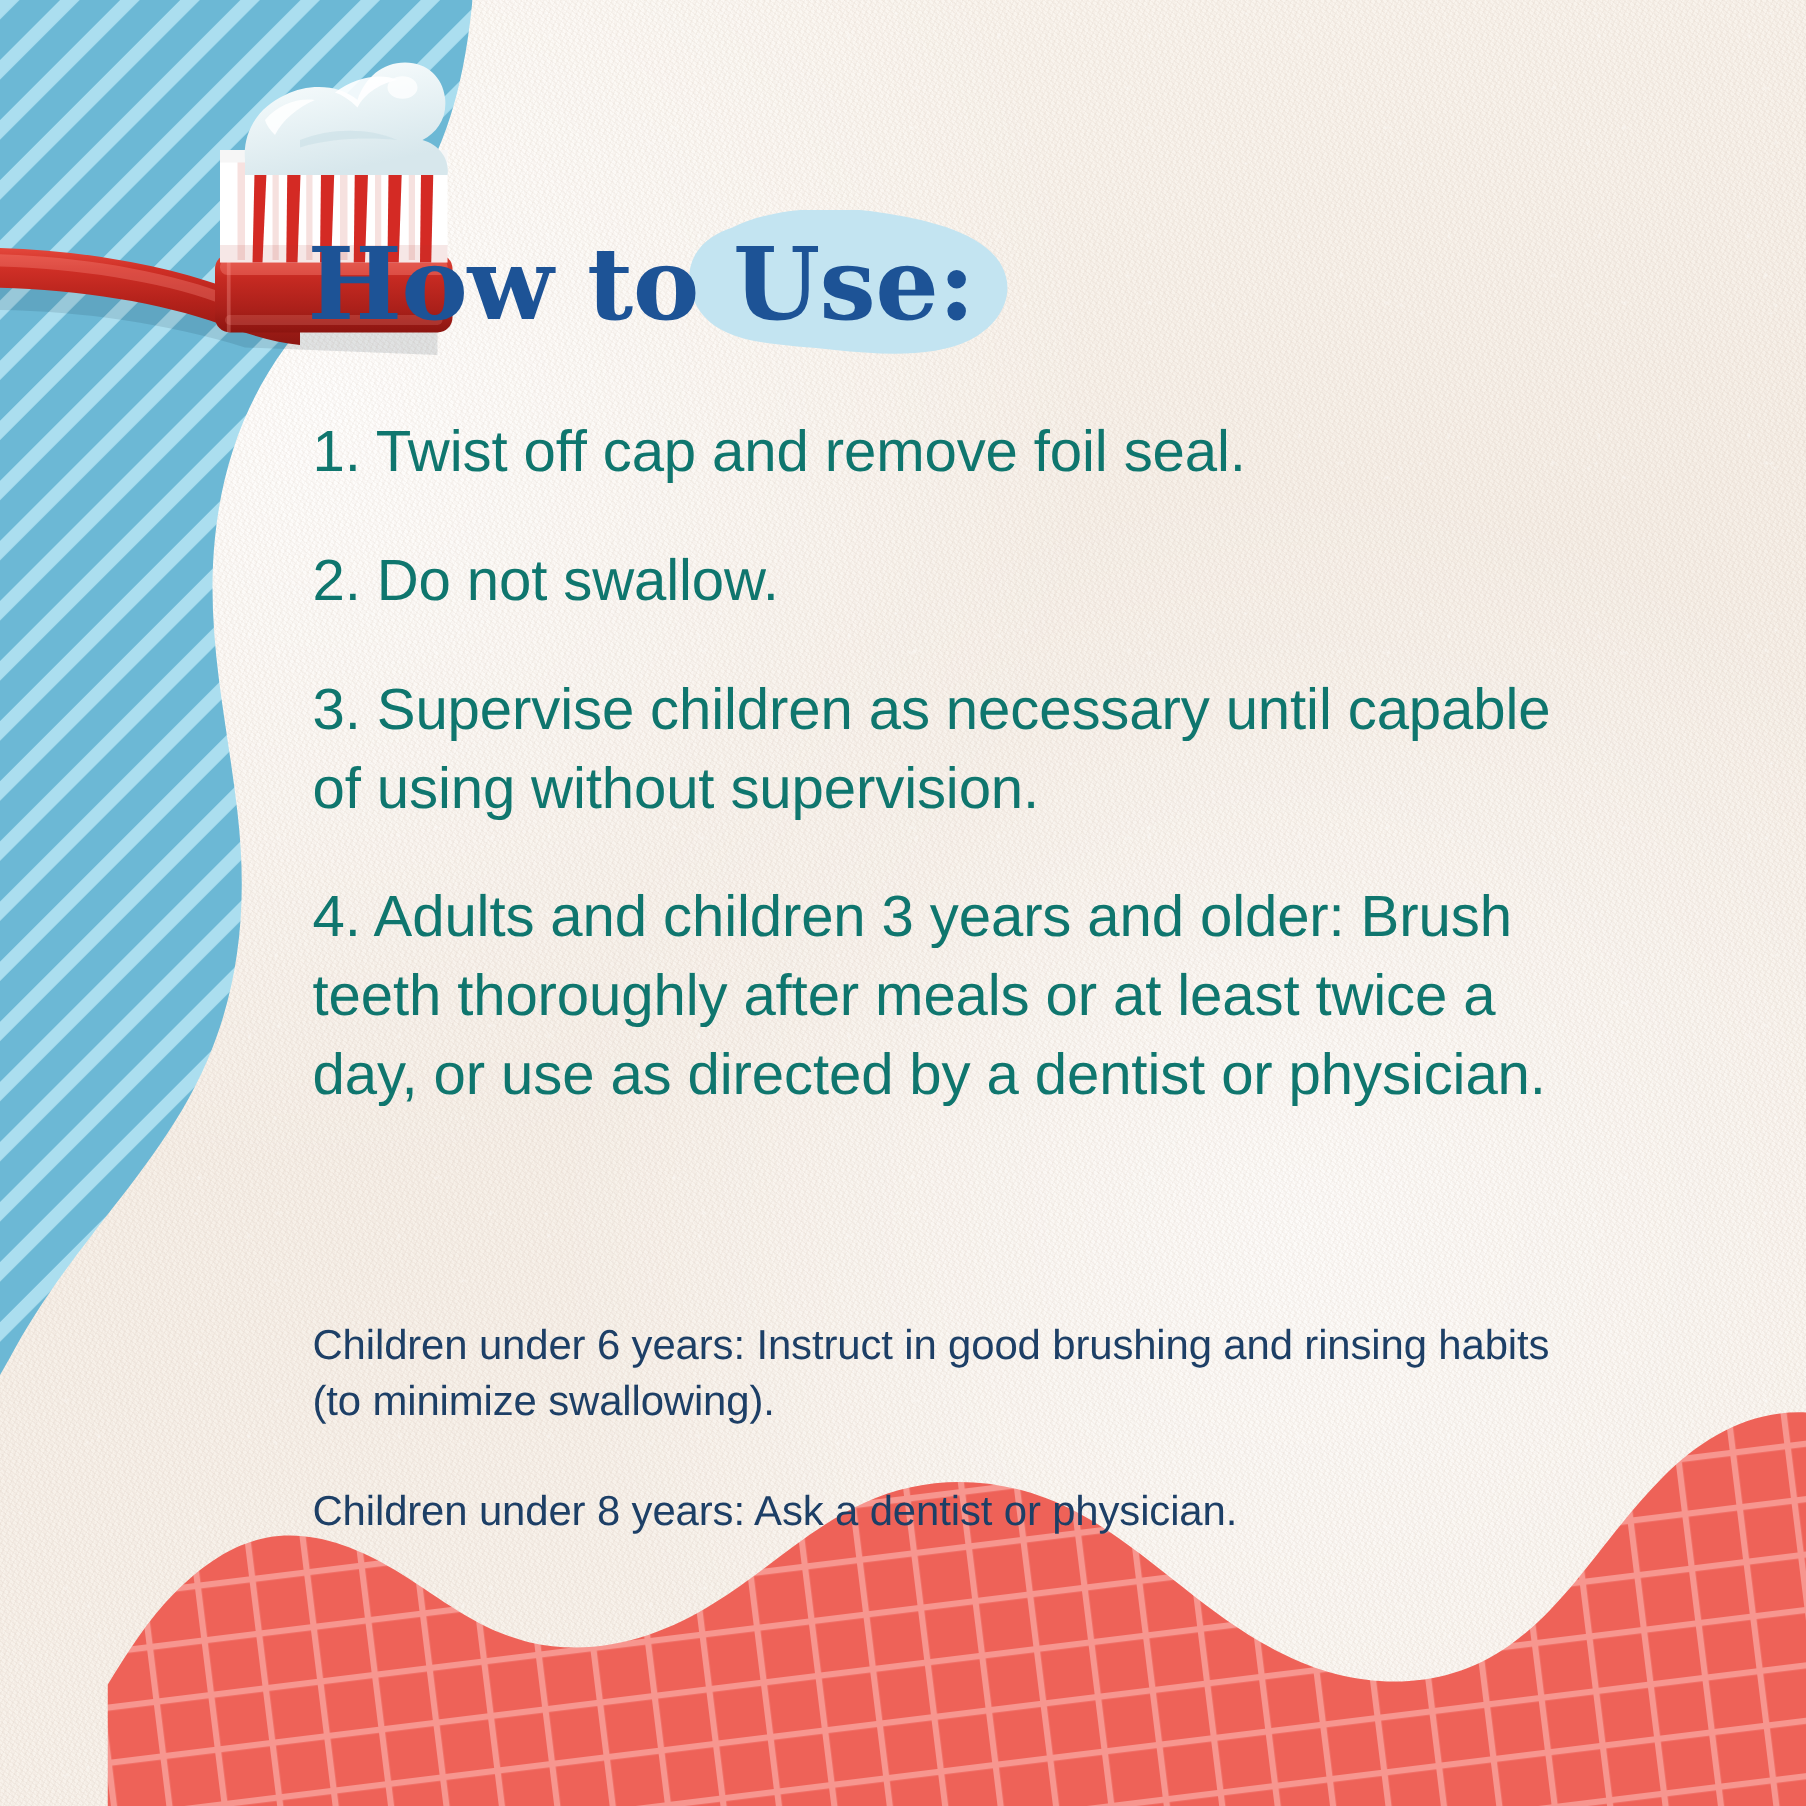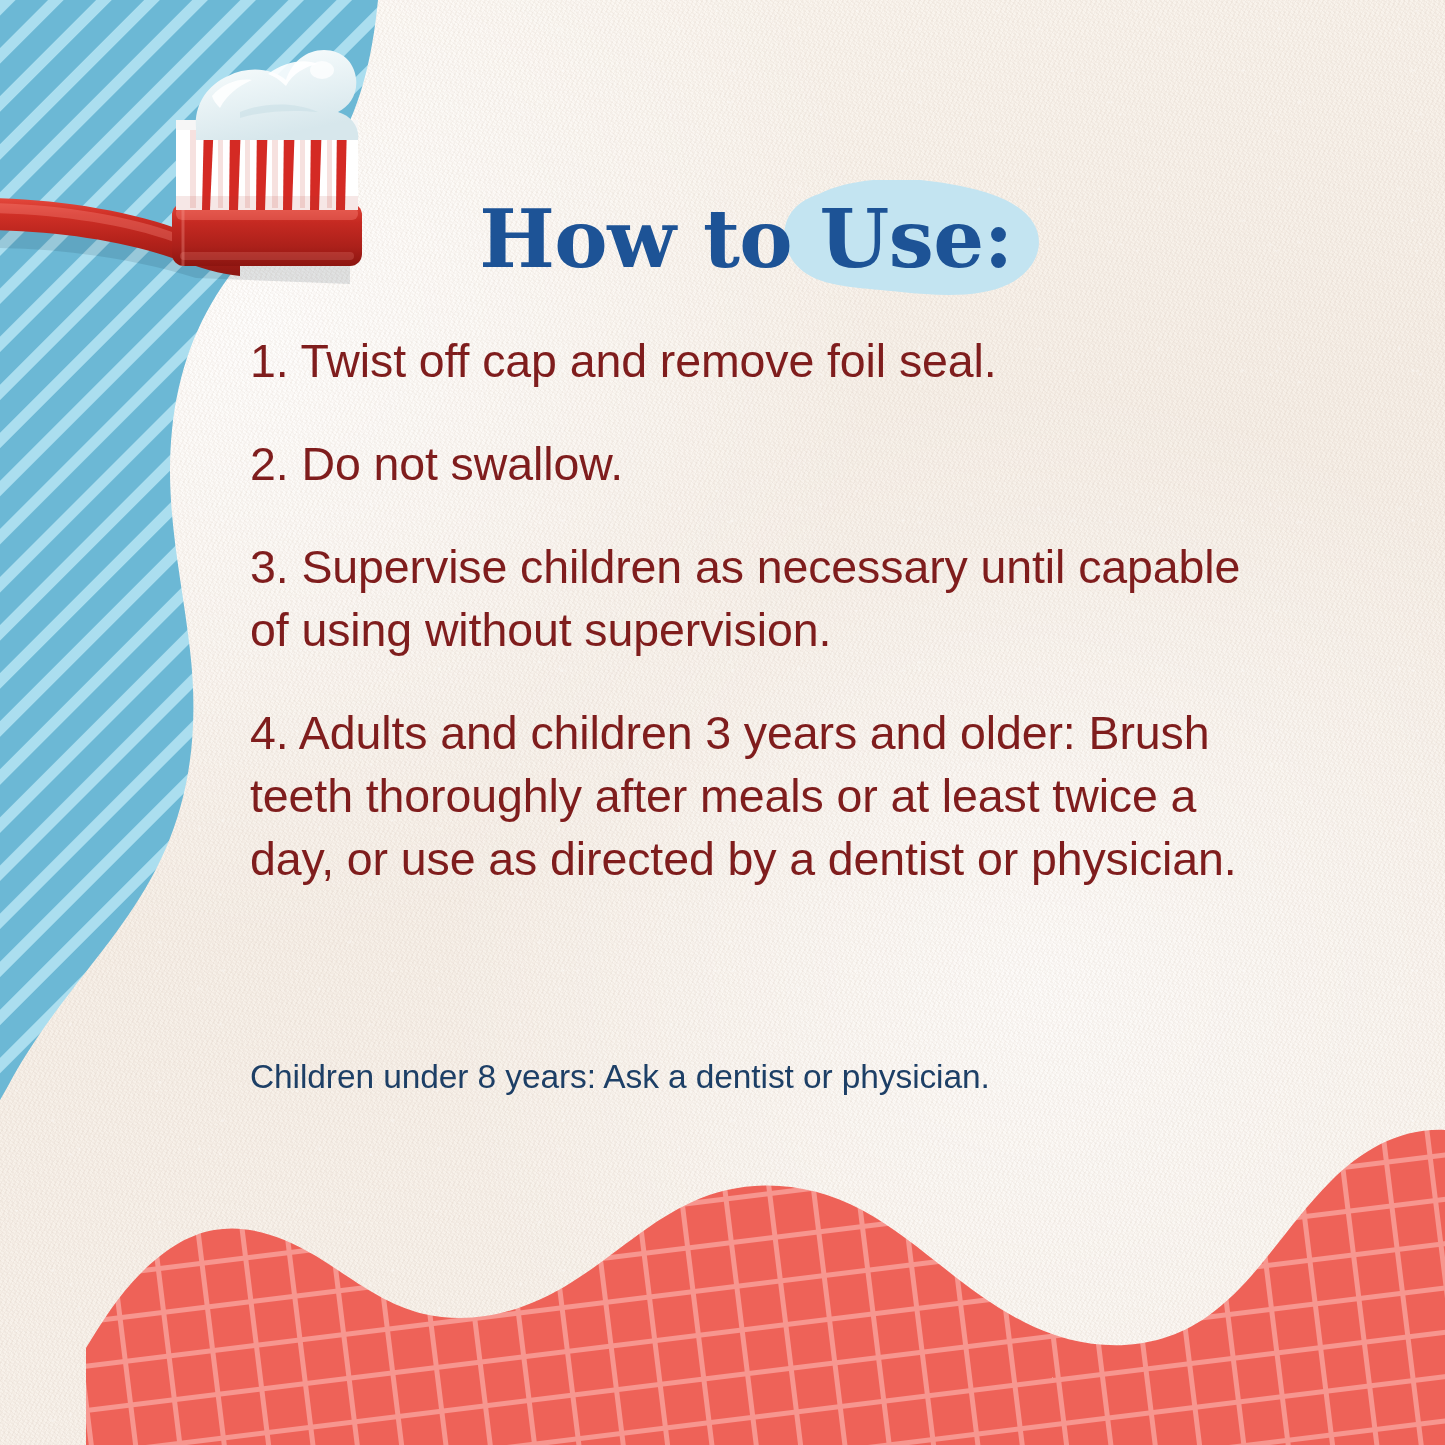--- a/index.html
+++ b/index.html
@@ -61,24 +61,23 @@
   .content {
     position: absolute;
     left: 246px;
     top: 0;
     width: 1000px;
     height: 1445px;
   }
   .title-wrap {
     position: absolute;
     left: 0;
-    top: 184px;
+    top: 172px;
     width: 1000px;
     height: 128px;
-    text-align: center;
   }
   .title-inner {
     position: relative;
     display: inline-block;
   }
   .title-blob {
     position: absolute;
     left: 302px;
     top: -4px;
     width: 264px;
@@ -98,21 +97,21 @@
     white-space: nowrap;
   }
 
   .steps {
     position: absolute;
     left: 4px;
     top: 330px;
     width: 992px;
   }
   .step {
-    color: #7f1d1d;
+    color: #0f766e;
     font-size: 46.5px;
     line-height: 1.355;
     letter-spacing: -0.1px;
     margin: 0 0 40px 0;
     font-weight: 400;
   }
 
   .notes {
     position: absolute;
     left: 4px;
@@ -281,17 +280,18 @@
     </div>
 
     <div class="steps">
       <p class="step">1. Twist off cap and remove foil seal.</p>
       <p class="step">2. Do not swallow.</p>
       <p class="step">3. Supervise children as necessary until capable of using without supervision.</p>
       <p class="step">4. Adults and children 3 years and older: Brush teeth thoroughly after meals or at least twice a day, or use as directed by a dentist or physician.</p>
     </div>
 
     <div class="notes">
+      <p class="note">Children under 6 years: Instruct in good brushing and rinsing habits (to minimize swallowing).</p>
       <p class="note">Children under 8 years: Ask a dentist or physician.</p>
     </div>
 
   </div>
 </div>
 
 </body></html>

